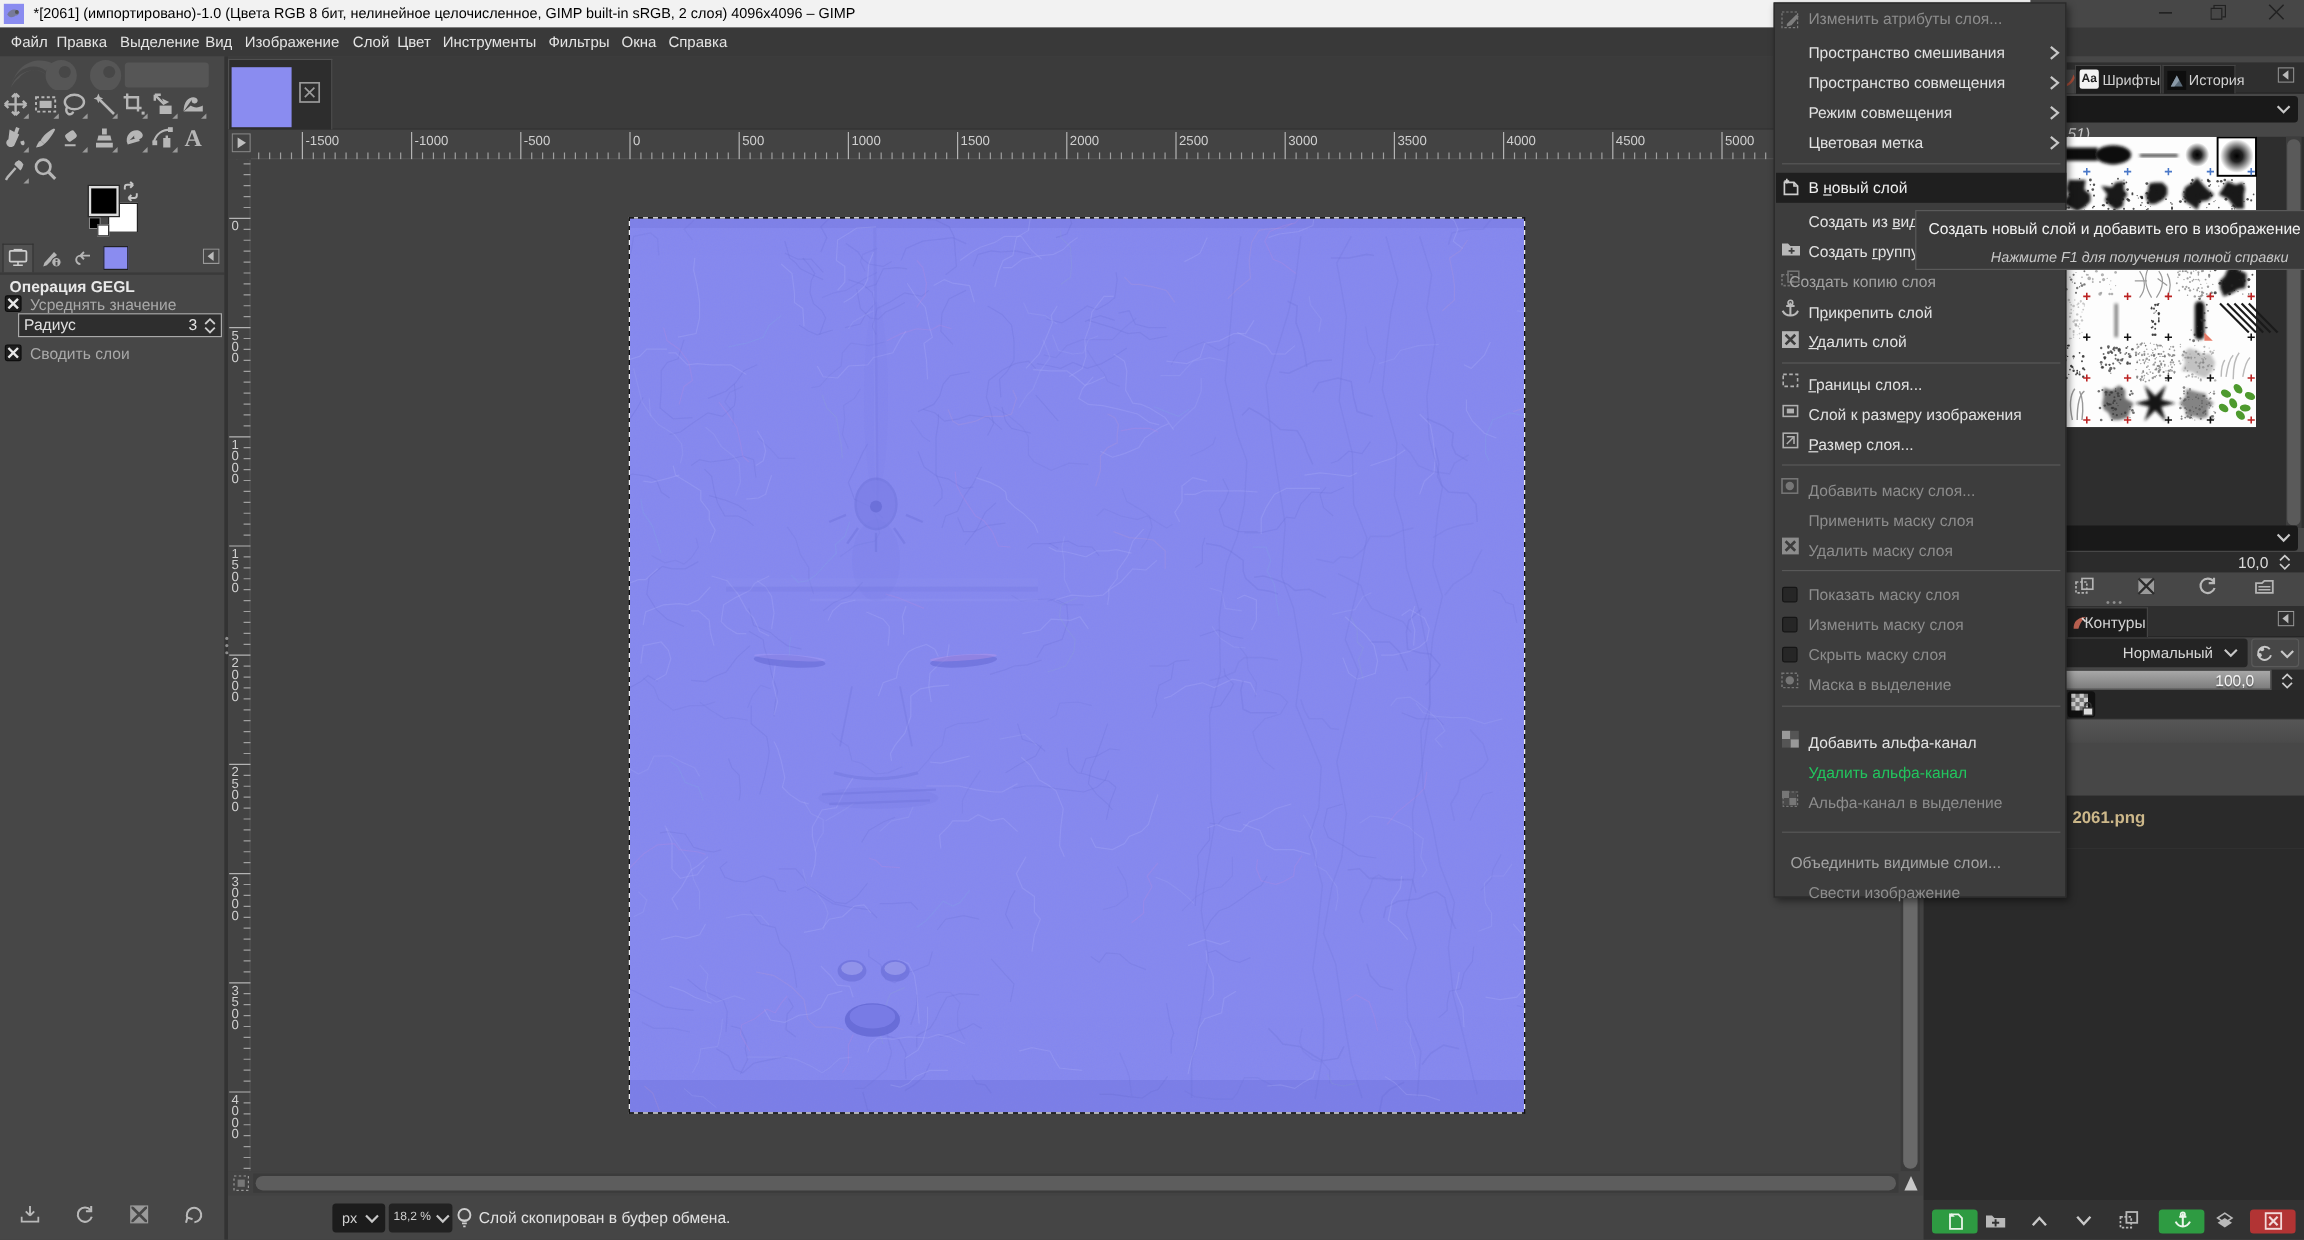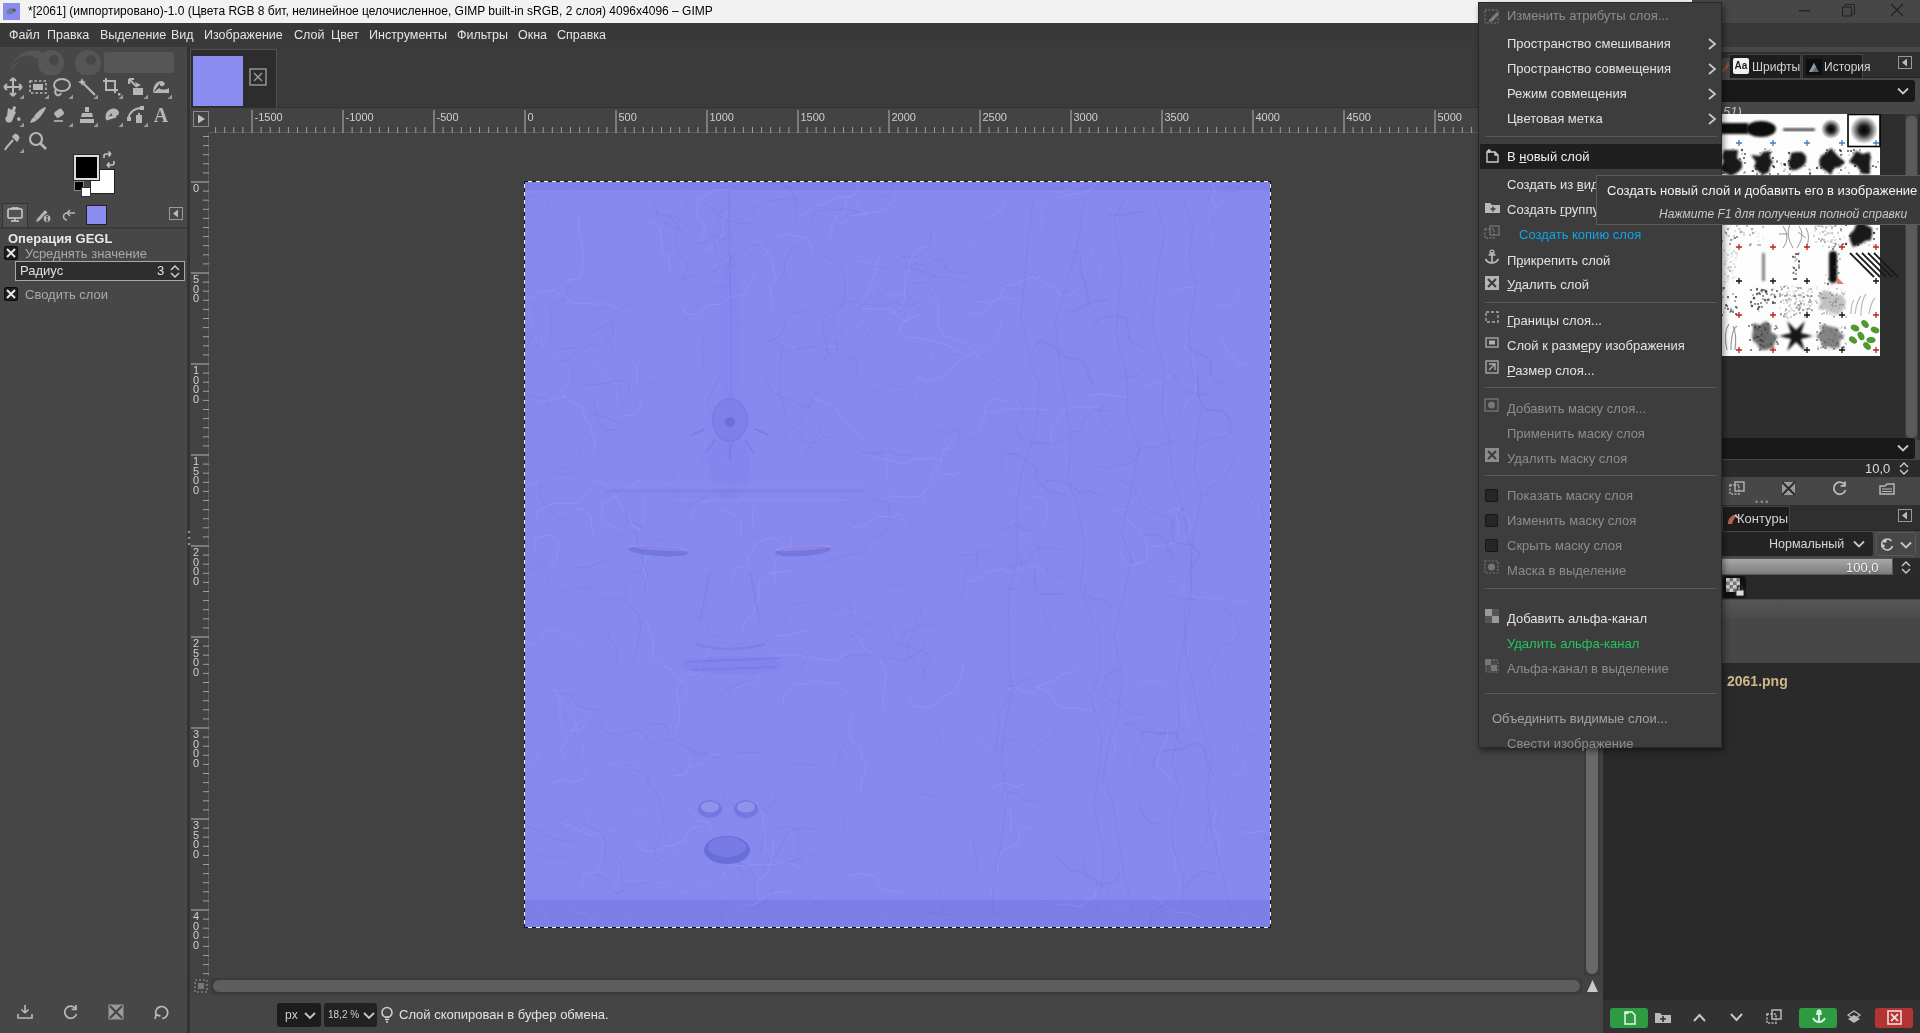--- a/index.html
+++ b/index.html
@@ -2060,21 +2060,21 @@
  <span class="a tt" style="left:28px;top:174px;color:#e2e2e2">Создать из <u>в</u>идимого</span>
  <svg class="ic" style="left:5px;top:196px" width="17" height="17">
       <path d="M1 14 V4 h5 l2 2 h8 v8 z" fill="#b9b9b9"></path>
       <path d="M9 7.5 v5 M6.5 10 h5" stroke="#3d3d3d" stroke-width="1.5"></path>
     </svg>
  <span class="a tt" style="left:28px;top:199px;color:#e2e2e2">Создать <u>г</u>руппу слоёв</span>
  <svg class="ic" style="left:5px;top:221px" width="17" height="17">
       <rect x="1" y="5" width="9" height="9" fill="none" stroke="#757575" stroke-width="1.3" stroke-dasharray="2 1.4"></rect>
       <rect x="6" y="2" width="9" height="9" fill="none" stroke="#757575" stroke-width="1.3"></rect>
     </svg>
- <span class="a tt" style="left:40px;top:224px;color:#0ea5e9">Создать копию слоя</span>
+ <span class="a tt" style="left:12px;top:224px;color:#a3a3a3">Создать копию слоя</span>
  <svg class="ic" style="left:5px;top:246px" width="15" height="18">
       <path d="M8 3 v11 M8 14 c-3 0 -5.5-2-6.5-4 M8 14 c3 0 5.5-2 6.5-4 M4.5 6 h7" stroke="#b9b9b9" stroke-width="1.7" fill="none"></path>
       <circle cx="8" cy="3.2" r="2" fill="none" stroke="#b9b9b9" stroke-width="1.3"></circle>
     </svg>
  <span class="a tt" style="left:28px;top:250px;color:#e2e2e2">П<u>р</u>икрепить слой</span>
  <svg class="ic" style="left:5px;top:272px" width="17" height="17">
       <rect x="1" y="1" width="14" height="14" fill="#b5b5b5"></rect>
       <path d="M4 4 L12 12 M12 4 L4 12" stroke="#3d3d3d" stroke-width="2.2"></path>
     </svg>
  <span class="a tt" style="left:28px;top:274px;color:#e2e2e2"><u>У</u>далить слой</span>

